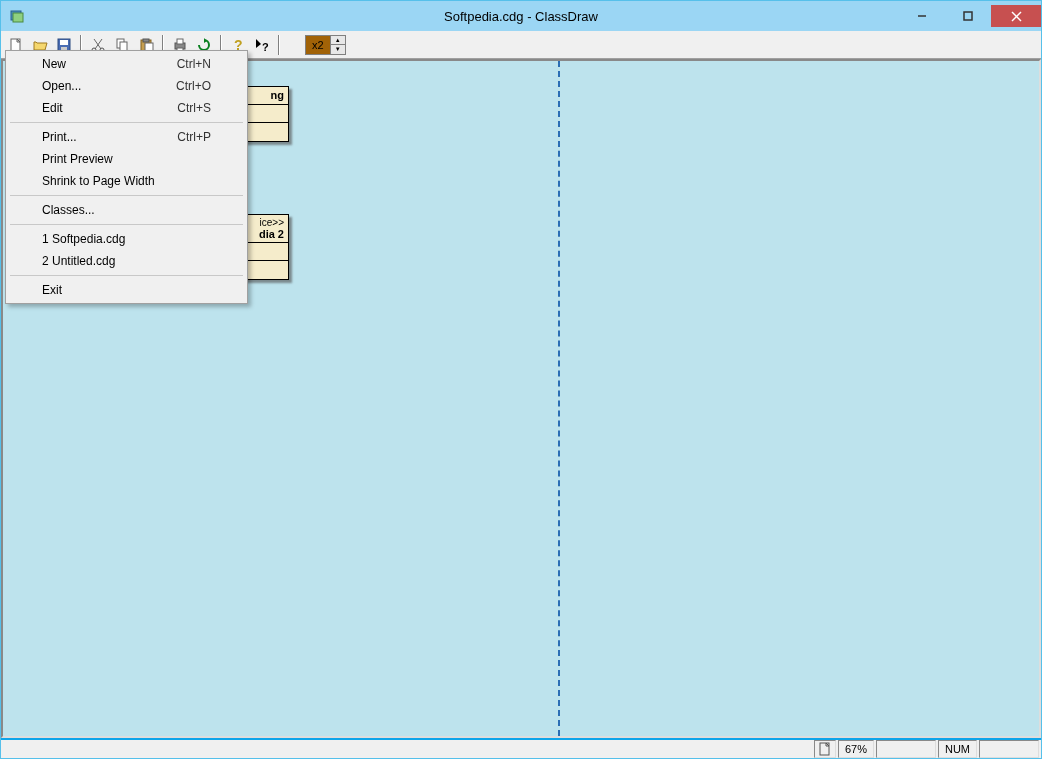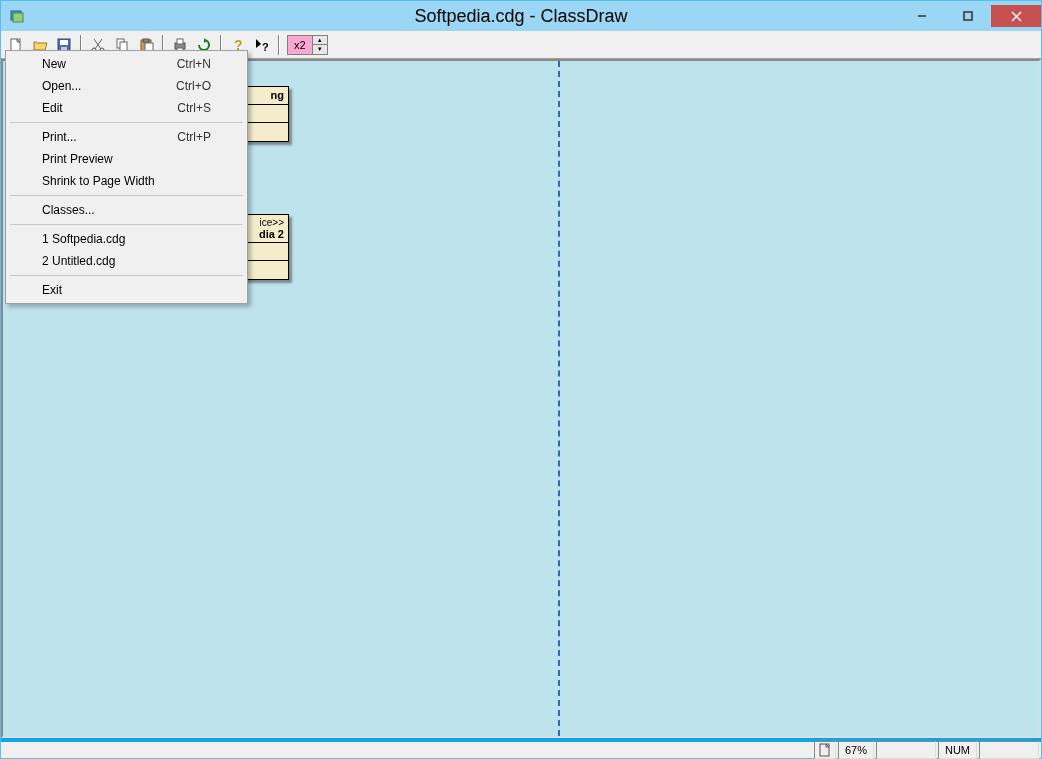--- a/index.html
+++ b/index.html
@@ -29,39 +29,39 @@
   position: relative;
 }
 .titlebar .app-icon {
   width: 16px; height: 16px; margin-left: 8px;
   display:flex;align-items:center;justify-content:center;
 }
 .titlebar .title {
   position:absolute;
   left:0;right:0;
   text-align:center;
-  font-size:18px;
+  font-size:13px;
   pointer-events:none;
 }
 .titlebar .controls{margin-left:auto;display:flex;height:22px}
 .titlebar .ctl{width:46px;display:flex;align-items:center;justify-content:center;color:#333;background:transparent}
 .titlebar .ctl.close{background:#C75050;color:#fff;width:50px}
 .titlebar .ctl svg{display:block}
 .menubar{
   height:20px;background:#F0F0F0;display:flex;align-items:center;padding:0 4px;border-bottom:1px solid #d0d0d0;
 }
 .menu-item{padding:2px 10px;line-height:16px}
 .menu-item.active{background:#d0e8f8;border:1px solid #8cb4e0;padding:1px 9px}
 .toolbar{
   height:28px;background:#F0F0F0;display:flex;align-items:center;padding:2px 4px;border-bottom:1px solid #a0a0a0;gap:2px;
 }
 .tbtn{width:22px;height:22px;display:flex;align-items:center;justify-content:center;color:#333}
 .tsep{width:1px;height:20px;background:#b0b0b0;margin:0 3px}
 .tsep.inset{border-left:1px solid #808080;border-right:1px solid #fff;width:0}
-.zoom-ctl{display:flex;align-items:center;border:1px solid #808080;background:#f9a8d4;height:20px;margin-left:2px}
+.zoom-ctl{display:flex;align-items:center;border:1px solid #808080;background:#a16207;height:20px;margin-left:20px}
 .zoom-ctl .zval{padding:0 6px;font-size:11px}
 .zoom-ctl .spin{width:15px;display:flex;flex-direction:column;height:18px;border-left:1px solid #808080}
 .zoom-ctl .spin div{flex:1;display:flex;align-items:center;justify-content:center;font-size:6px;background:#e8e8e8}
 .zoom-ctl .spin div:first-child{border-bottom:1px solid #808080}
 .canvas-wrap{flex:1;border:2px inset #ddd;background:#BDE3ED;position:relative;overflow:hidden}
 .canvas{position:absolute;inset:0;background:#BDE3ED}
 .page-divider{
   position:absolute;top:0;bottom:0;left:555px;
   border-left:2px dashed #2a6db4;
 }
@@ -83,21 +83,21 @@
   width:243px;
   background:#F0F0F0;
   border:1px solid #a0a0a0;
   box-shadow:3px 3px 4px rgba(0,0,0,0.25);
   padding:2px;
   z-index:100;
 }
 .dd-item{display:flex;align-items:center;height:22px;padding:0 34px;position:relative;color:#000}
 .dd-item .shortcut{margin-left:auto;color:#333}
 .dd-sep{height:1px;background:#c8c8c8;margin:3px 2px}
-.statusbar{height:20px;background:#F0F0F0;border-top:4px solid #0ea5e9;display:flex;align-items:center;padding:0 2px;font-size:11px}
+.statusbar{height:20px;background:#F0F0F0;border-top:2px solid #0ea5e9;display:flex;align-items:center;padding:0 2px;font-size:11px}
 .statusbar .spacer{flex:1}
 .status-cell{border:1px inset #ddd;height:18px;display:flex;align-items:center;padding:0 6px;margin-left:2px}
 .status-cell.wide{min-width:60px}
 .status-cell.icon{padding:0 4px}
 </style>
 </head>
 <body>
 
 <div class="window">
   <div class="titlebar">

